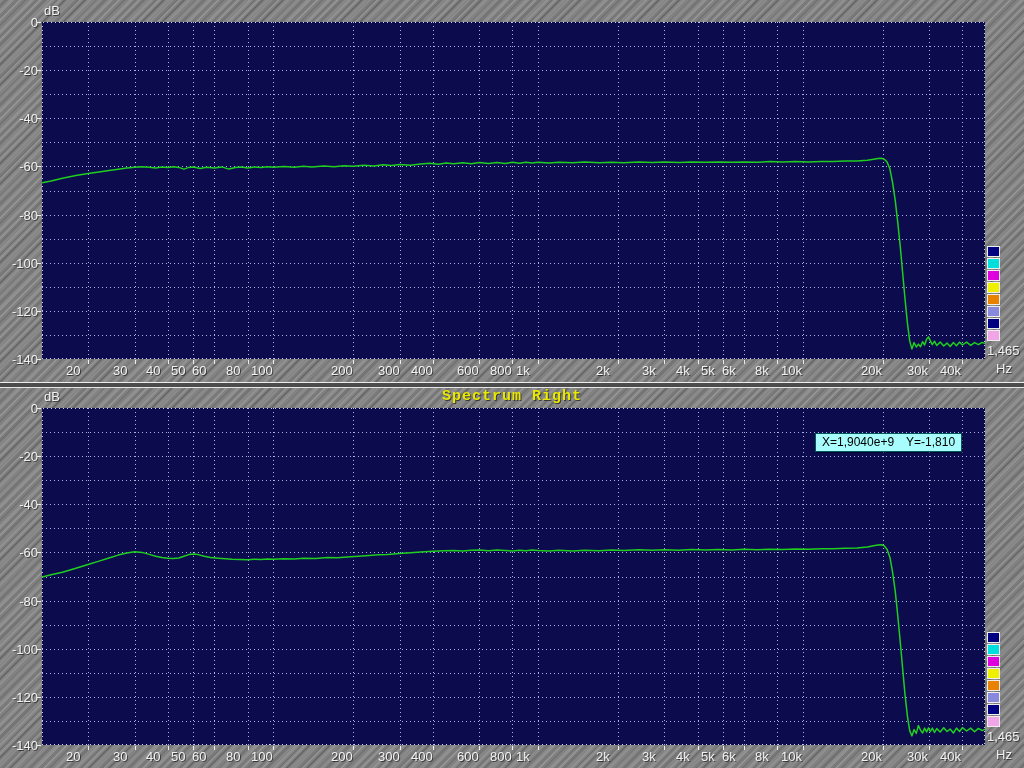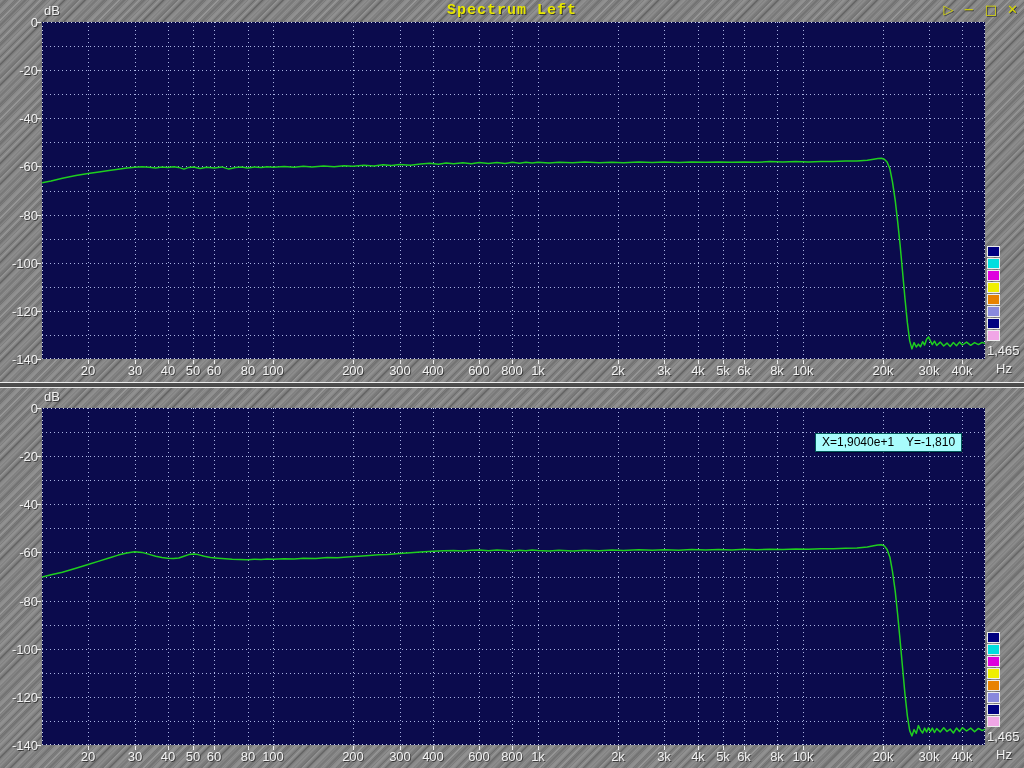--- a/index.html
+++ b/index.html
@@ -26,47 +26,38 @@
   .controls{position:absolute;right:6px;top:0;color:#d8d800;font-size:13px;
     text-shadow:1px 1px 0 #3a3a3a;font-family:"DejaVu Sans",sans-serif;}
   .controls span{margin-left:6px;cursor:default;}
   .plot{position:absolute;left:42px;top:22px;width:943px;height:337px;background:#0b0b4d;}
   .plot svg{display:block;}
   .axis-label,.x-label,.y-label,.status-value{
     color:#f2f2f2;font-size:13px;text-shadow:1px 1px 0 rgba(0,0,0,.55);
     position:absolute;white-space:nowrap;
   }
   .y-label{width:38px;text-align:right;left:0;}
-  .x-label{width:44px;text-align:center;}
+  .x-label{width:44px;}
   .tickmark{position:absolute;background:#ececec;}
   .swatches{position:absolute;left:987px;width:16px;}
   .swatch{width:11px;height:9px;border:1px solid #ededed;margin-bottom:1px;}
   .tooltip{
     position:absolute;left:815px;top:47px;height:15px;
     background:#a8fcfc;border:1px solid #005858;
     box-shadow:1px 1px 0 rgba(0,0,40,.55);
     color:#000;font-size:12px;line-height:15px;padding:1px 6px;
     display:flex;gap:12px;white-space:nowrap;
   }
 </style>
 </head>
 <body>
 
 <div class="app">
 
   <div class="panel" id="panel-0">
-    <div class="titlebar">
-      <span class="title">Spectrum Left</span>
-      <div class="controls">
-        <span>▷</span>
-        <span>−</span>
-        <span>□</span>
-        <span>✕</span>
-      </div>
-    </div>
     <span class="axis-label" style="left:44px;top:3px;">dB</span>
     <div class="plot">
         <svg width="943" height="337">
           <line x1="0" y1="24.5" x2="943" y2="24.5" stroke="#a9b3e2" stroke-width="1" stroke-dasharray="1 3" shape-rendering="crispEdges"></line>
           <line x1="0" y1="48.5" x2="943" y2="48.5" stroke="#a9b3e2" stroke-width="1" stroke-dasharray="1 3" shape-rendering="crispEdges"></line>
           <line x1="0" y1="72.5" x2="943" y2="72.5" stroke="#a9b3e2" stroke-width="1" stroke-dasharray="1 3" shape-rendering="crispEdges"></line>
           <line x1="0" y1="96.5" x2="943" y2="96.5" stroke="#a9b3e2" stroke-width="1" stroke-dasharray="1 3" shape-rendering="crispEdges"></line>
           <line x1="0" y1="120.5" x2="943" y2="120.5" stroke="#a9b3e2" stroke-width="1" stroke-dasharray="1 3" shape-rendering="crispEdges"></line>
           <line x1="0" y1="144.5" x2="943" y2="144.5" stroke="#a9b3e2" stroke-width="1" stroke-dasharray="1 3" shape-rendering="crispEdges"></line>
           <line x1="0" y1="169.5" x2="943" y2="169.5" stroke="#a9b3e2" stroke-width="1" stroke-dasharray="1 3" shape-rendering="crispEdges"></line>
@@ -175,20 +166,23 @@
       <div class="tickmark" style="left:883px;top:360px;width:1px;height:4px;"></div>
       <div class="x-label" style="left:907px;top:363px;">30k</div>
       <div class="tickmark" style="left:929px;top:360px;width:1px;height:4px;"></div>
       <div class="x-label" style="left:940px;top:363px;">40k</div>
       <div class="tickmark" style="left:962px;top:360px;width:1px;height:4px;"></div>
     </div>
 
   <div class="divider"></div>
 
   <div class="panel" id="panel-1">
+    <div class="titlebar">
+      <span class="title">Spectrum Right</span>
+    </div>
     <span class="axis-label" style="left:44px;top:3px;">dB</span>
     <div class="plot">
         <svg width="943" height="337">
           <line x1="0" y1="24.5" x2="943" y2="24.5" stroke="#a9b3e2" stroke-width="1" stroke-dasharray="1 3" shape-rendering="crispEdges"></line>
           <line x1="0" y1="48.5" x2="943" y2="48.5" stroke="#a9b3e2" stroke-width="1" stroke-dasharray="1 3" shape-rendering="crispEdges"></line>
           <line x1="0" y1="72.5" x2="943" y2="72.5" stroke="#a9b3e2" stroke-width="1" stroke-dasharray="1 3" shape-rendering="crispEdges"></line>
           <line x1="0" y1="96.5" x2="943" y2="96.5" stroke="#a9b3e2" stroke-width="1" stroke-dasharray="1 3" shape-rendering="crispEdges"></line>
           <line x1="0" y1="120.5" x2="943" y2="120.5" stroke="#a9b3e2" stroke-width="1" stroke-dasharray="1 3" shape-rendering="crispEdges"></line>
           <line x1="0" y1="144.5" x2="943" y2="144.5" stroke="#a9b3e2" stroke-width="1" stroke-dasharray="1 3" shape-rendering="crispEdges"></line>
           <line x1="0" y1="169.5" x2="943" y2="169.5" stroke="#a9b3e2" stroke-width="1" stroke-dasharray="1 3" shape-rendering="crispEdges"></line>
@@ -231,21 +225,21 @@
         <div class="swatch" style="background: rgb(0, 0, 128);"></div>
         <div class="swatch" style="background: rgb(0, 222, 222);"></div>
         <div class="swatch" style="background: rgb(222, 0, 222);"></div>
         <div class="swatch" style="background: rgb(239, 239, 0);"></div>
         <div class="swatch" style="background: rgb(232, 130, 0);"></div>
         <div class="swatch" style="background: rgb(136, 136, 221);"></div>
         <div class="swatch" style="background: rgb(0, 0, 128);"></div>
         <div class="swatch" style="background: rgb(240, 166, 230);"></div>
       </div>
     <div class="tooltip">
-      <span>X=1,9040e+1</span>
+      <span>X=1,9040e+9</span>
       <span>Y=-1,810</span>
     </div>
   <div class="y-label" style="top:15px;">0</div>
       <div class="tickmark" style="left:37px;top:22px;width:4px;height:1px;"></div>
       <div class="y-label" style="top:63px;">-20</div>
       <div class="tickmark" style="left:37px;top:70px;width:4px;height:1px;"></div>
       <div class="y-label" style="top:111px;">-40</div>
       <div class="tickmark" style="left:37px;top:118px;width:4px;height:1px;"></div>
       <div class="y-label" style="top:159px;">-60</div>
       <div class="tickmark" style="left:37px;top:166px;width:4px;height:1px;"></div>

